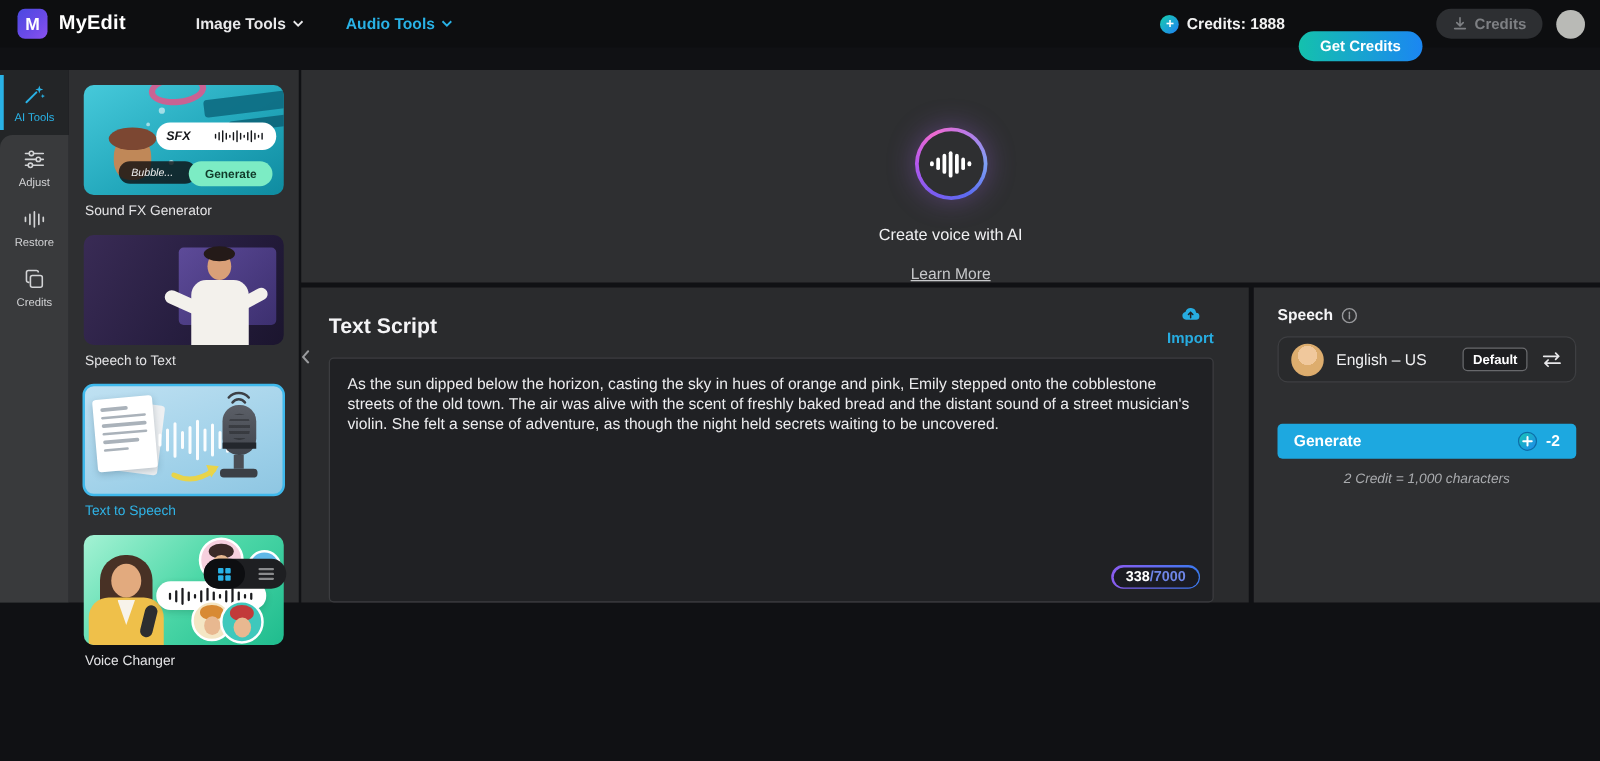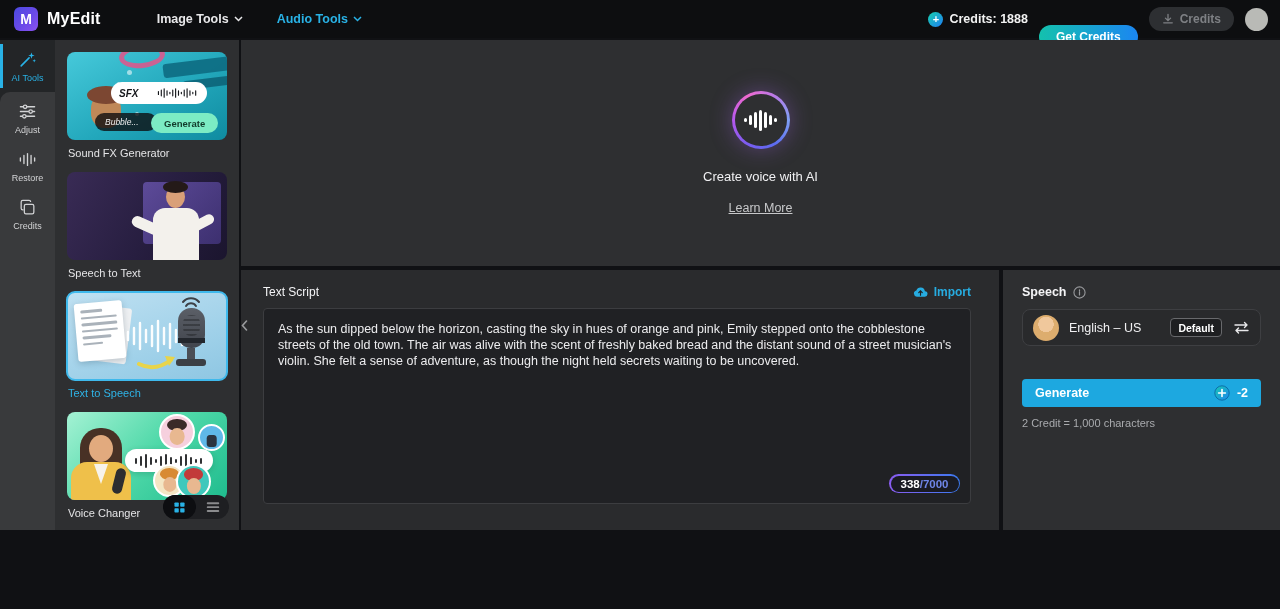--- a/index.html
+++ b/index.html
@@ -19,21 +19,21 @@
   .credits { display:flex; align-items:center; gap:6px; color:#f2f2f2; font-size:12.5px; font-weight:600; }
   .coin { width:15px; height:15px; border-radius:50%; background:linear-gradient(135deg,#17c8b4 10%,#1e86ee 90%);
     display:flex; align-items:center; justify-content:center; color:#fff; font-size:11px; font-weight:700; line-height:1; }
   .btn-getcredits { height:24px; padding:0 17px; border:none; border-radius:13px; cursor:pointer;
     background:linear-gradient(90deg,#14c1ad 0%,#1b86f2 100%); color:#fff; font-size:12px; font-weight:700;margin-top:36px; }
   .btn-download { height:24px; padding:0 13px; border:none; border-radius:13px; background:#2d2f32; color:#7e8084;
     font-size:12px; font-weight:700; display:flex; align-items:center; gap:6px; cursor:default; }
   .avatar { width:23px; height:23px; border-radius:50%; background:#b9bab6; }
 
   
-  .shell { display:flex; height:490px; margin-top:2px; }
+  .shell { display:flex; height:426px; margin-top:18px; }
 
   
   .rail { width:55px; background:#232527; display:flex; flex-direction:column; flex-shrink:0; }
   .rail-item { height:52px; display:flex; flex-direction:column; align-items:center; justify-content:center; gap:4px;
     color:#d2d3d5; font-size:9px; cursor:pointer; position:relative; }
   .rail-item.selected { color:#29b2e6; }
   .rail-item.selected::before { content:""; position:absolute; left:0; top:4px; bottom:4px; width:3px; background:#29b2e6; }
   .rail-group { flex:1; background:#393a3c; border-radius:10px 0 0 0; padding-top:2px; }
   .rail-group .rail-item { height:48px; }
 
@@ -45,21 +45,21 @@
   .thumb-label.selected { color:#2fb3e6; }
 
   
   .t-sfx { background:linear-gradient(150deg,#46c9da 0%,#23a8bc 55%,#0f8ba0 100%); }
   .sfx-ring { position:absolute; top:-8px; left:52px; width:46px; height:24px; border:5px solid rgba(228,84,138,.85); border-radius:50%; transform:rotate(-6deg); }
   .sfx-plank { position:absolute; top:8px; right:-8px; width:72px; height:14px; background:#0d6c82; transform:rotate(-7deg); border-radius:3px; opacity:.9; }
   .sfx-plank2 { position:absolute; top:26px; right:-10px; width:54px; height:9px; background:#0a5d72; transform:rotate(-7deg); border-radius:3px; opacity:.8; }
   .sfx-head { position:absolute; left:24px; top:40px; width:30px; height:36px; background:#c08858; border-radius:48% 48% 42% 42%; }
   .sfx-head::before { content:""; position:absolute; top:-6px; left:-4px; right:-4px; height:18px; background:#7c4732; border-radius:50%; }
   .bub { position:absolute; border-radius:50%; background:rgba(255,255,255,.55); }
-  .sfx-pill { position:absolute; left:44px; top:30px; width:96px; height:22px; background:#fff; border-radius:11px;
+  .sfx-pill { position:absolute; left:58px; top:30px; width:96px; height:22px; background:#fff; border-radius:11px;
     display:flex; align-items:center; padding:0 8px; gap:19px; }
   .sfx-pill .sfx-txt { font-size:10px; font-weight:800; font-style:italic; color:#14161a; }
   .sfx-tag { position:absolute; left:28px; bottom:9px; height:18px; background:rgba(14,14,16,.8); color:#eee; font-style:italic;
     font-size:8.5px; border-radius:9px; padding:0 18px 0 10px; display:flex; align-items:center; }
   .sfx-gen { position:absolute; left:84px; bottom:7px; height:20px; background:#7cecc4; color:#113a2a; font-weight:700;
     font-size:9.5px; border-radius:10px; padding:0 13px; display:flex; align-items:center; }
 
   
   .t-stt { background:linear-gradient(120deg,#392b55 0%,#271e40 55%,#1b152e 100%); }
   .stt-screen { position:absolute; right:6px; top:10px; width:78px; height:62px; background:linear-gradient(135deg,#6d58b4,#473884); border-radius:4px; opacity:.75; }
@@ -100,39 +100,39 @@
   .vc-av .hair { position:absolute; left:18%; top:8%; width:64%; height:40%; border-radius:50%; }
 
   
   .view-toggle { position:absolute; right:10px; bottom:11px; width:66px; height:24px; background:#1e1f22; border-radius:13px;
     display:flex; align-items:center; }
   .vt-seg { width:33px; height:24px; display:flex; align-items:center; justify-content:center; cursor:pointer; border-radius:13px; }
   .vt-seg.active { background:#0d0e11; }
 
   
   .main { flex:1; display:flex; flex-direction:column; margin-left:2px; }
-  .hero { height:226px; background:#2e2f31; display:flex; flex-direction:column; align-items:center; justify-content:center; }
+  .hero { height:226px; background:#2e2f31; display:flex; flex-direction:column; align-items:center; justify-content:flex-end; }
   .hero-ring { width:58px; height:58px; border-radius:50%; position:relative;
     background:conic-gradient(from 210deg,#7b5cf0,#b558ee,#ef6ad0,#b97ae8,#7fa0f4,#5c6cf0,#7b5cf0);
     box-shadow:0 0 22px rgba(168,104,240,.35); }
   .hero-ring::before { content:""; position:absolute; inset:3px; border-radius:50%; background:#2e2f31; }
   .hero-wave { position:absolute; inset:0; display:flex; align-items:center; justify-content:center; gap:2.5px; }
   .hero-wave i { width:2.5px; background:#fff; border-radius:2px; display:block; }
   .hero-title { margin-top:20px; color:#f0f0f2; font-size:13px; }
   .hero-link { margin-top:17px; color:#c7c8ca; font-size:12.5px; text-decoration:underline; cursor:pointer; }
 
   .workspace { flex:1; display:flex; margin-top:4px; }
 
   
   .script-panel { flex:1; background:#2a2b2d; position:relative; }
   .collapse-tab { position:absolute; left:0; top:42px; width:14px; height:26px; display:flex; align-items:center; color:#9a9b9e;
     font-size:13px; cursor:pointer; }
   .script-header { display:flex; align-items:center; padding:15px 28px 9px 22px; }
-  .script-title { color:#f4f4f6; font-size:12px; font-weight:400; }
-  .import-btn { margin-left:auto; display:flex; align-items:center; gap:6px; color:#27ace0; font-size:12px; font-weight:700; cursor:pointer; }
+  .script-title { color:#f4f4f6; font-size:17px; font-weight:700; }
+  .import-btn { margin-left:auto; display:flex; align-items:center; gap:6px; color:#27ace0; font-size:12px; font-weight:700; cursor:pointer;flex-direction:column; }
   .script-box { margin:0 28px 0 22px; height:196px; background:#202124; border:1px solid #3c3d40; border-radius:4px; position:relative; }
   .script-text { width:100%; height:100%; background:transparent; border:none; outline:none; resize:none;
     color:#ececee; font-size:12.5px; line-height:16px; padding:12px 14px; font-family:"Liberation Sans", sans-serif; }
   .count-badge { position:absolute; right:10px; bottom:10px; padding:1.5px; border-radius:12px;
     background:linear-gradient(90deg,#8a5cf0,#3b7af0); }
   .count-inner { background:#1a1b22; border-radius:11px; padding:2px 10px; font-size:11.5px; display:flex; }
   .count-used { color:#fff; font-weight:700; }
   .count-limit { color:#6f86e8; font-weight:700; }
 
   
@@ -144,21 +144,21 @@
   .voice-avatar { width:26px; height:26px; border-radius:50%;
     background:radial-gradient(circle at 50% 36%, #f0c89c 0 36%, #ddad6e 37% 72%, #c7924f 100%); }
   .voice-name { margin-left:10px; color:#f0f0f2; font-size:12.5px; }
   .default-badge { margin-left:auto; background:#1e1f21; border:1px solid #68696c; border-radius:4px; color:#fff;
     font-size:10.5px; font-weight:700; padding:2.5px 7px; }
   .swap-icon { margin-left:11px; display:flex; cursor:pointer; }
   .generate-btn { margin-top:33px; width:100%; height:28px; background:#1da8e0; border:none; border-radius:4px;
     display:flex; align-items:center; padding:0 13px; cursor:pointer; }
   .generate-label { color:#fff; font-size:12.5px; font-weight:700; }
   .generate-cost { margin-left:auto; display:flex; align-items:center; gap:7px; color:#fff; font-size:12.5px; font-weight:600; }
-  .voice-note { margin-top:10px; color:#a9abae; font-size:11px; }
+  .voice-note { margin-top:10px; text-align:center; color:#a9abae; font-size:11px;font-style:italic; }
 </style>
 </head>
 <body>
 
 <div class="navbar">
   <div class="brand">
     <div class="logo">M</div>
     <span class="brand-name">MyEdit</span>
   </div>
   <div class="nav-menus">

